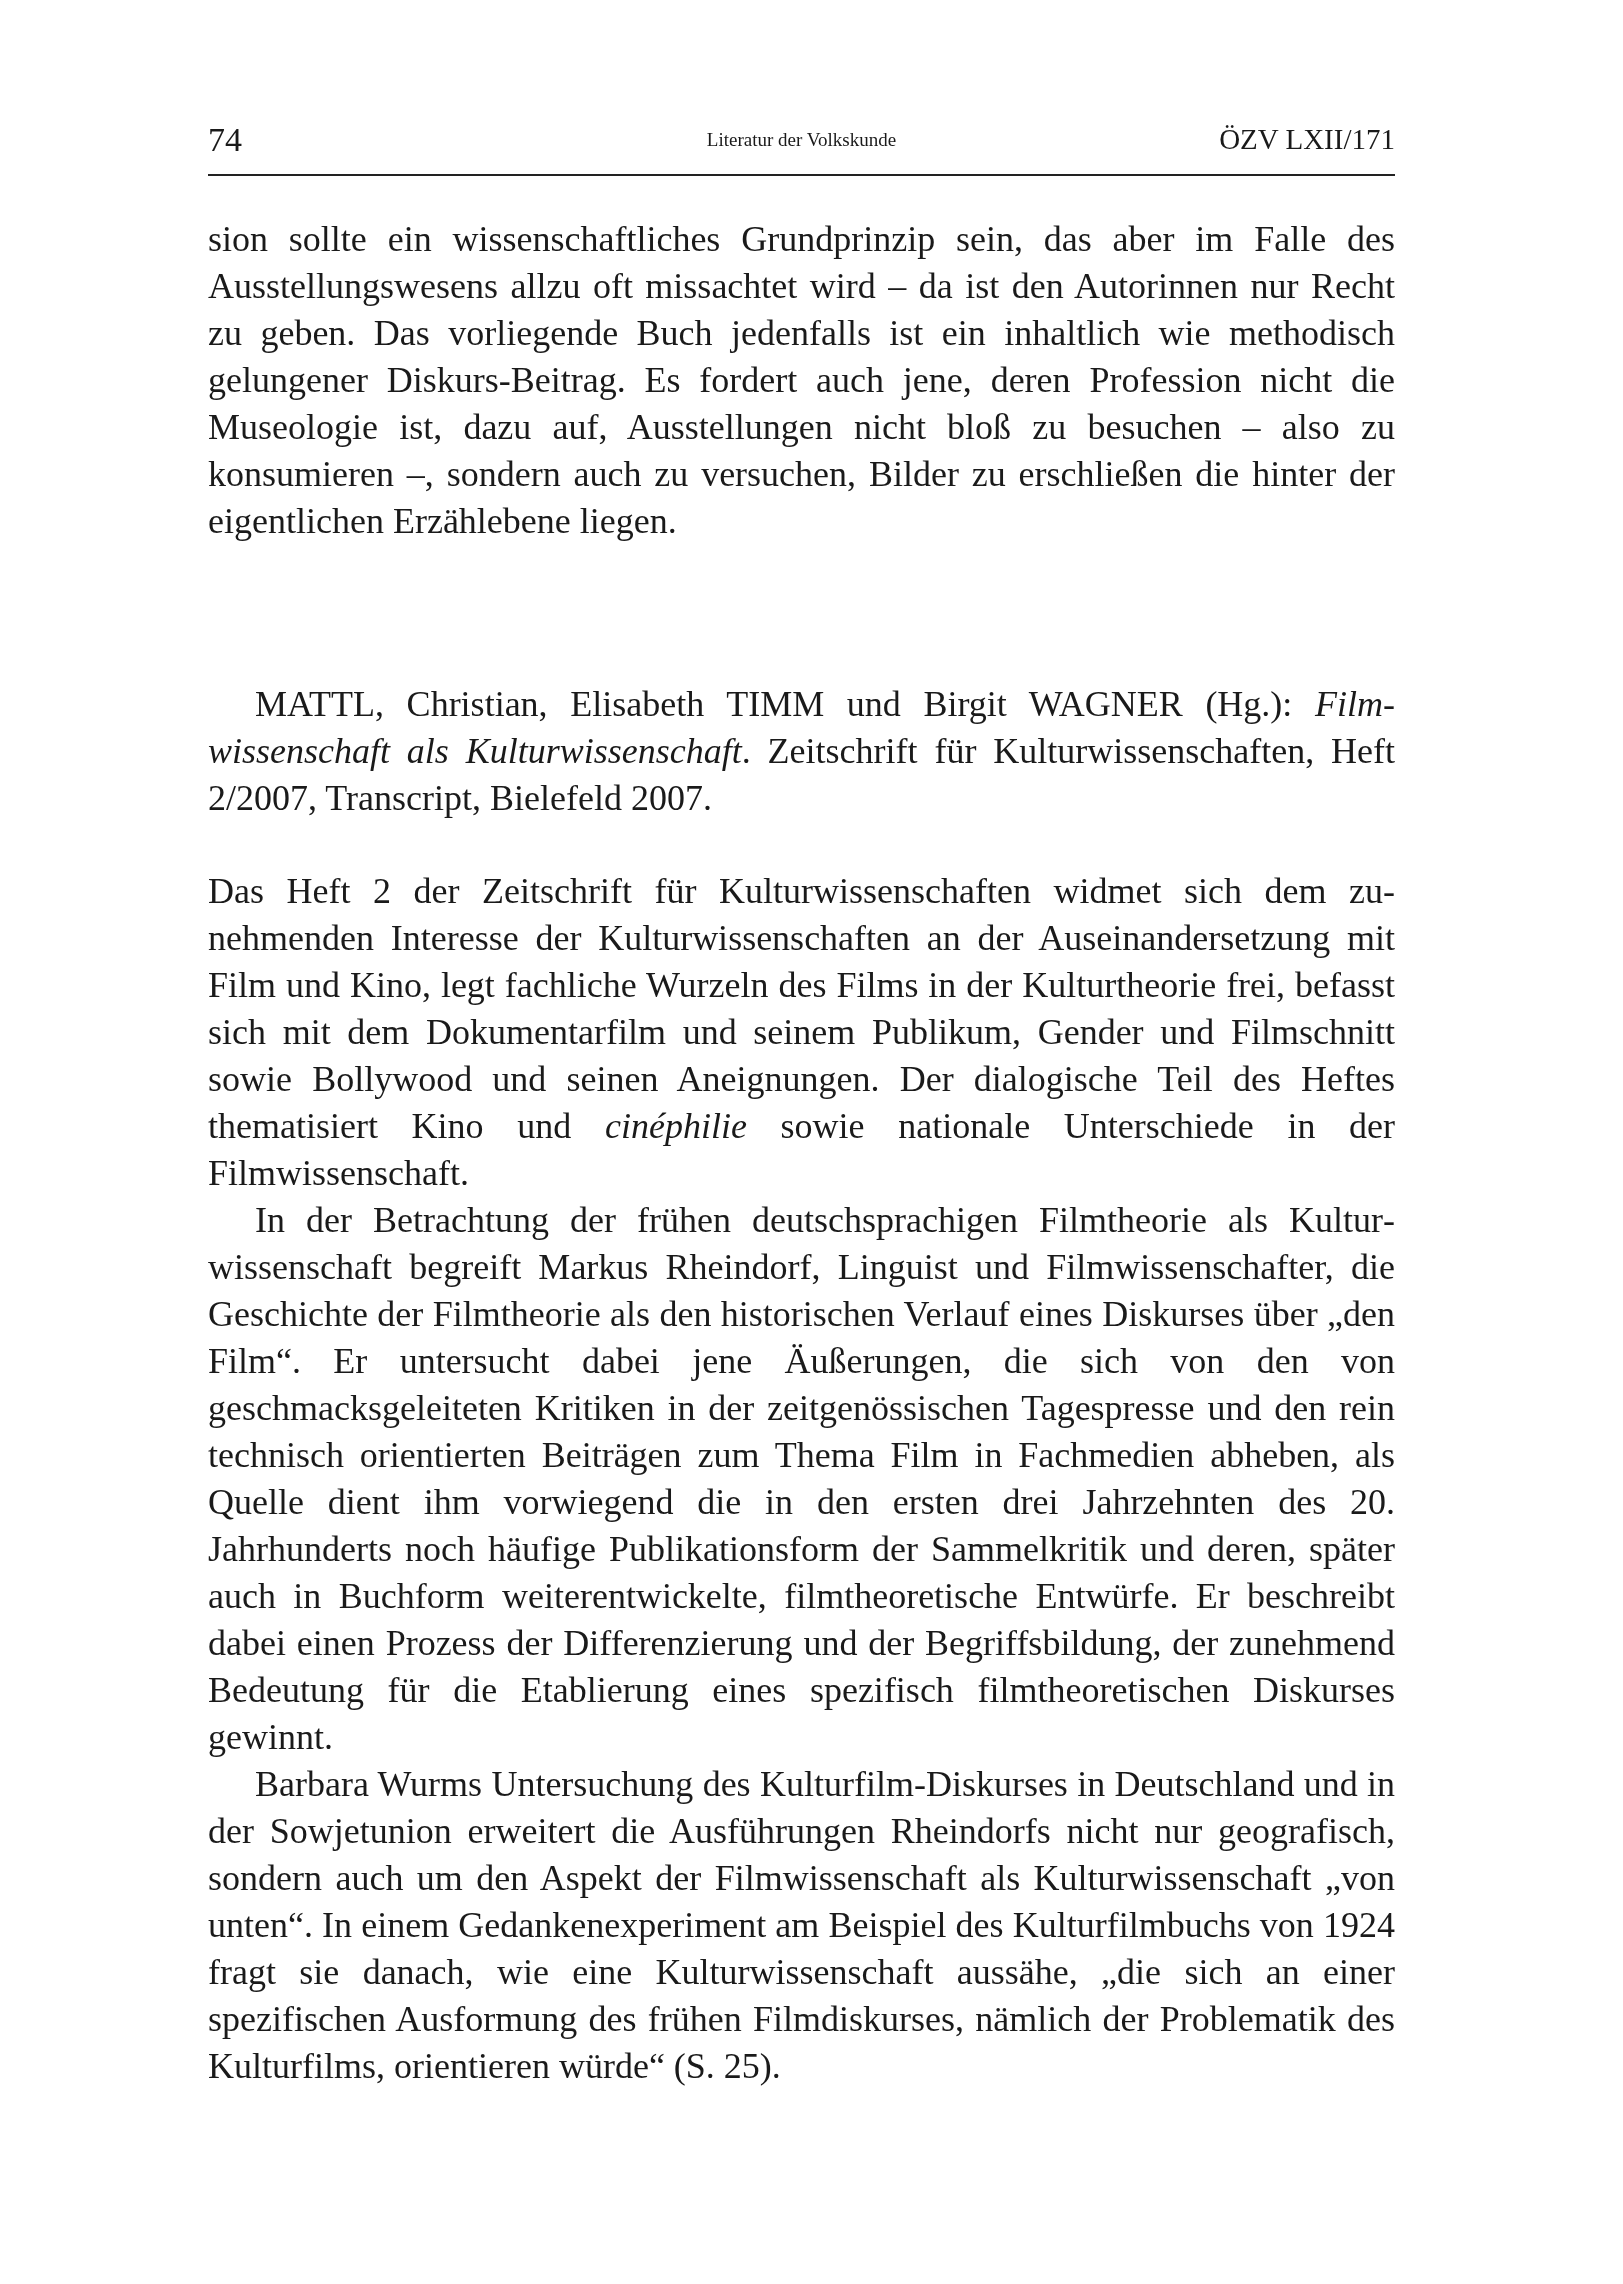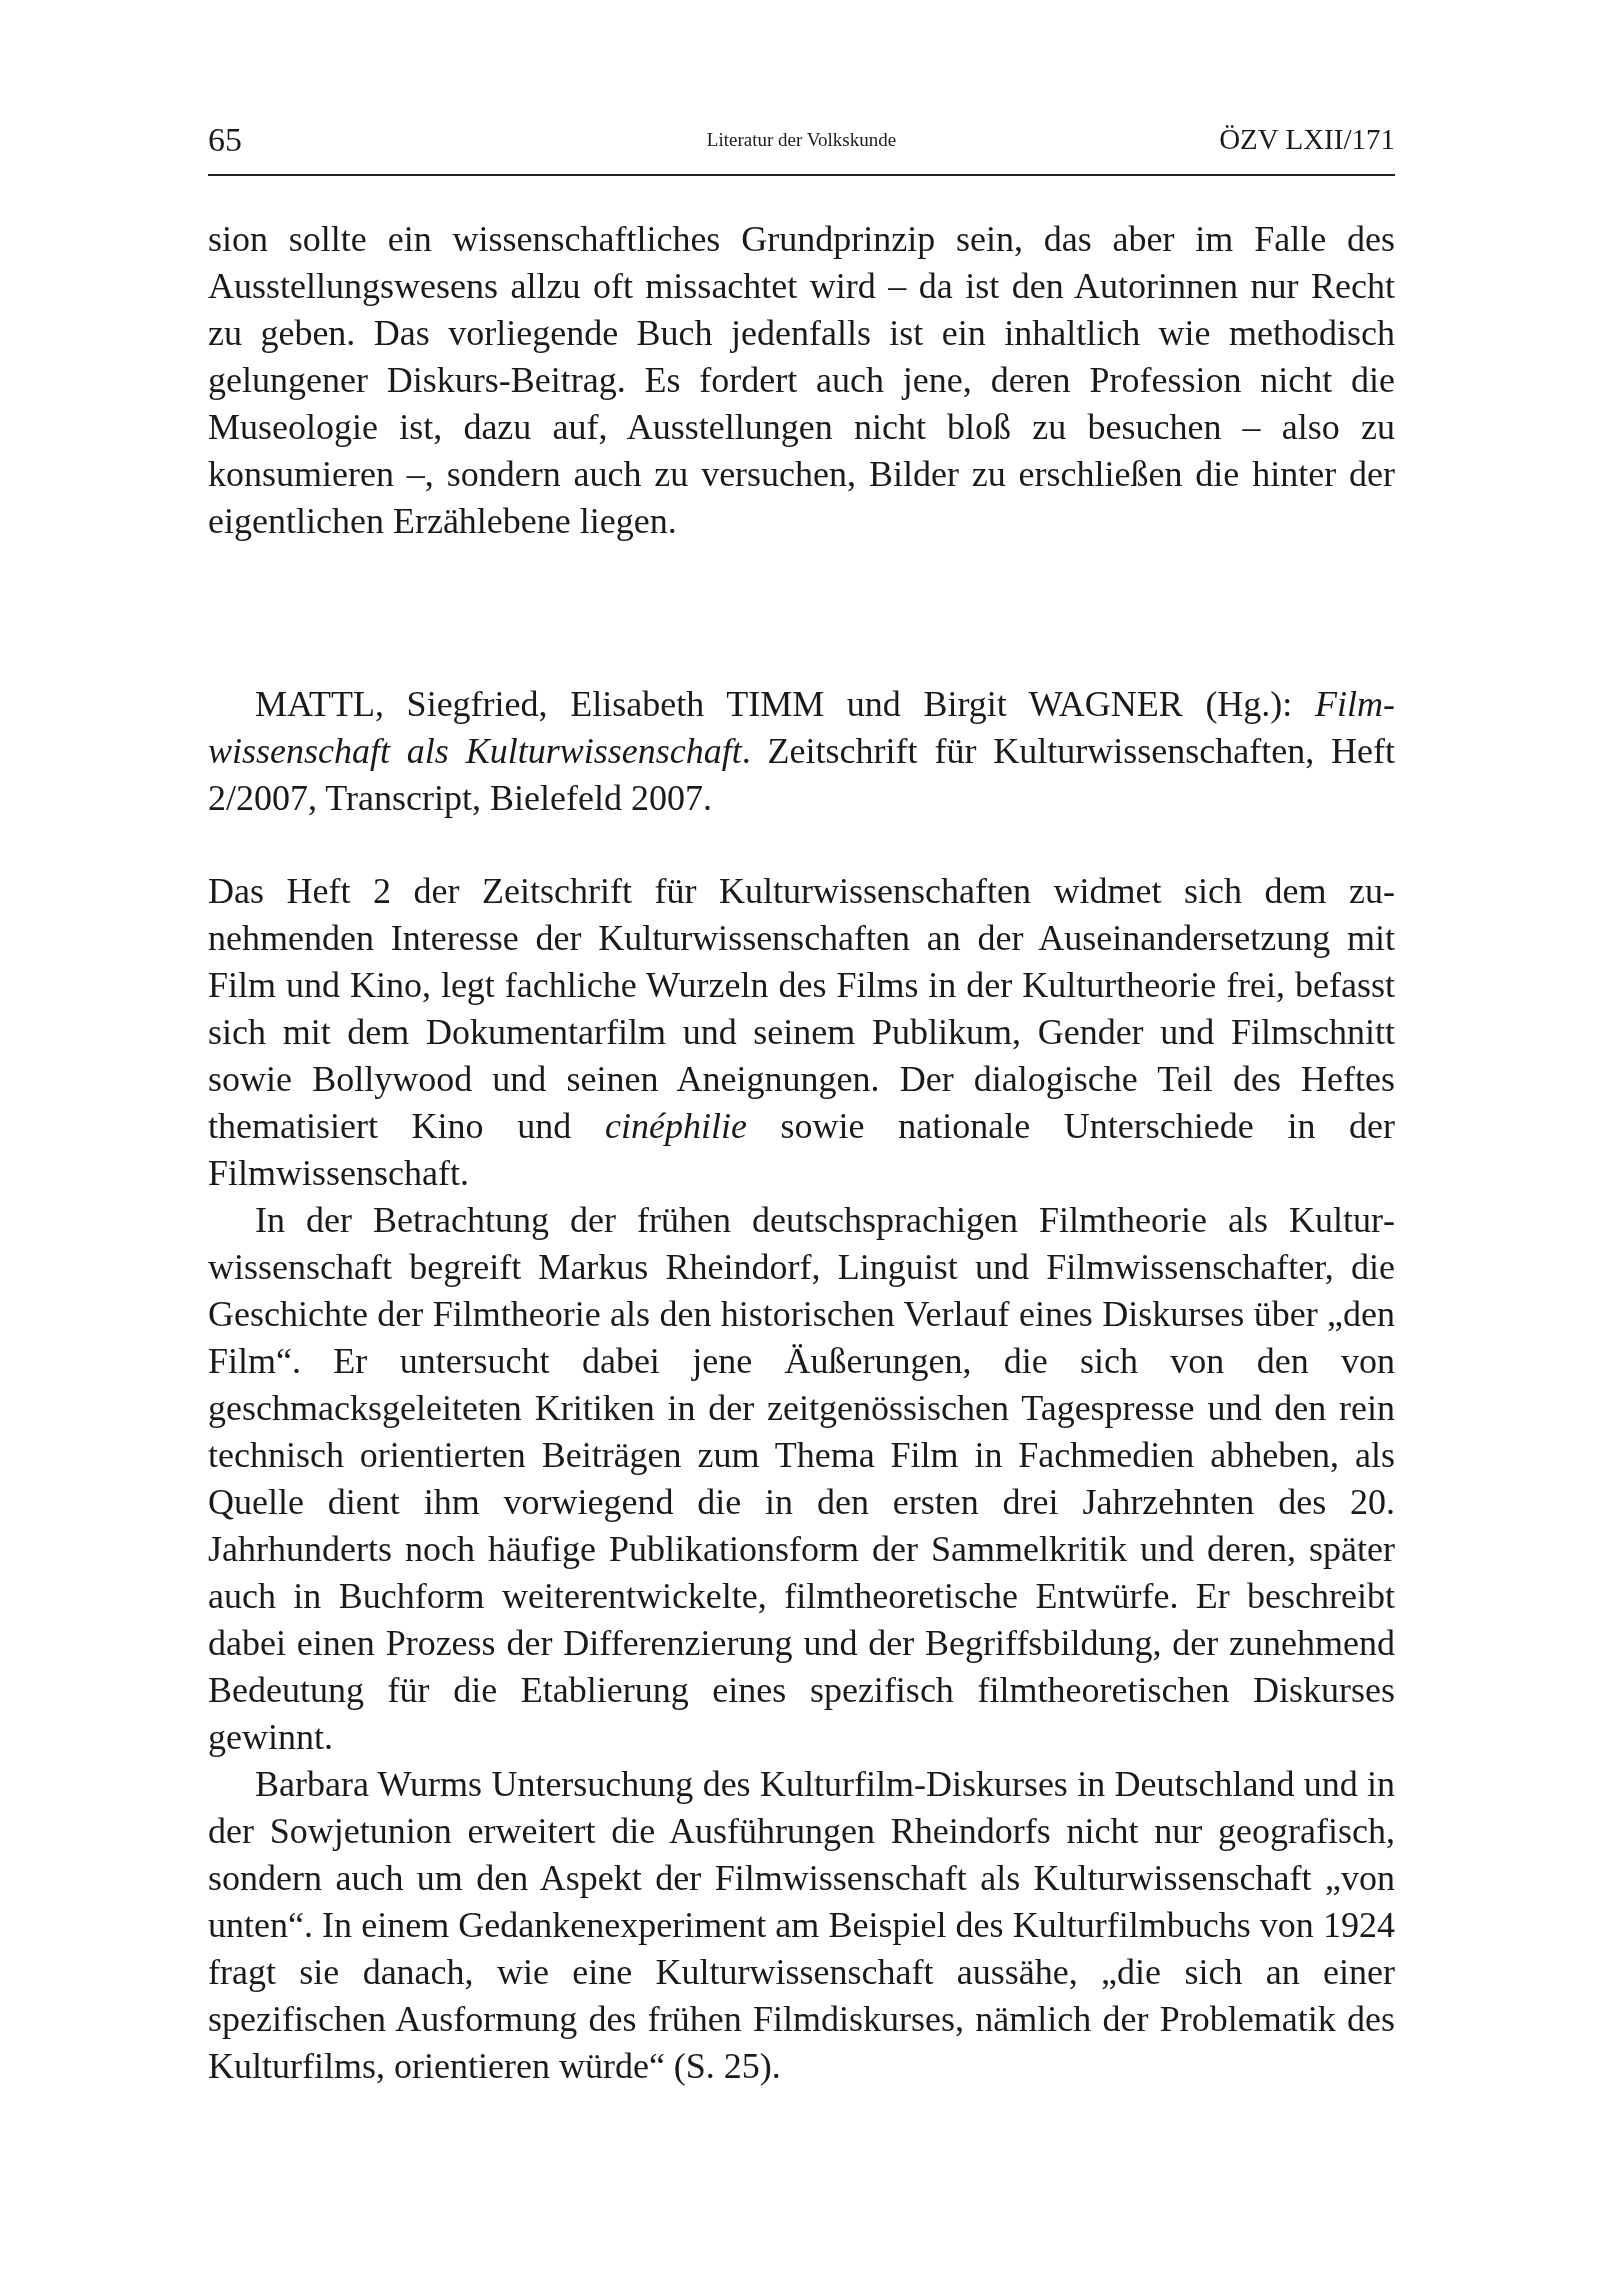--- a/index.html
+++ b/index.html
@@ -87,32 +87,32 @@
     em {
       font-style: italic;
     }
   </style>
 </head>
 <body>
 
 <div class="page">
 
   <div class="running-head">
-    <span class="page-number">65</span>
+    <span class="page-number">74</span>
     <span class="section-title">Literatur der Volkskunde</span>
     <span class="journal-ref">ÖZV LXII/171</span>
   </div>
 
   <div class="head-rule"></div>
 
   <div class="body-text">
 
     <p>sion sollte ein wissenschaftliches Grundprinzip sein, das aber im Falle des Ausstellungswesens allzu oft missachtet wird – da ist den Autorinnen nur Recht zu geben. Das vorliegende Buch jedenfalls ist ein inhaltlich wie methodisch gelungener Diskurs-Beitrag. Es fordert auch jene, deren Profes­sion nicht die Museologie ist, dazu auf, Ausstellungen nicht bloß zu besu­chen – also zu konsumieren –, sondern auch zu versuchen, Bilder zu er­schließen die hinter der eigentlichen Erzählebene liegen.</p>
 
-    <p class="review-header"><span>MATTL, Siegfried, Elisabeth TIMM und Birgit WAGNER (Hg.): </span><em>Film­wissenschaft als Kulturwissenschaft</em><span>. Zeitschrift für Kulturwissenschaften, Heft 2/2007, Transcript, Bielefeld 2007.</span></p>
+    <p class="review-header"><span>MATTL, Christian, Elisabeth TIMM und Birgit WAGNER (Hg.): </span><em>Film­wissenschaft als Kulturwissenschaft</em><span>. Zeitschrift für Kulturwissenschaften, Heft 2/2007, Transcript, Bielefeld 2007.</span></p>
 
     <p class="review-gap"><span>Das Heft 2 der Zeitschrift für Kulturwissenschaften widmet sich dem zu­nehmenden Interesse der Kulturwissenschaften an der Auseinandersetzung mit Film und Kino, legt fachliche Wurzeln des Films in der Kulturtheorie frei, befasst sich mit dem Dokumentarfilm und seinem Publikum, Gender und Filmschnitt sowie Bollywood und seinen Aneignungen. Der dialogische Teil des Heftes thematisiert Kino und </span><em>cinéphilie</em><span> sowie nationale Unterschie­de in der Filmwissenschaft.</span></p>
 
     <p class="indent">In der Betrachtung der frühen deutschsprachigen Filmtheorie als Kultur­wissenschaft begreift Markus Rheindorf, Linguist und Filmwissenschafter, die Geschichte der Filmtheorie als den historischen Verlauf eines Diskurses über „den Film“. Er untersucht dabei jene Äußerungen, die sich von den von geschmacksgeleiteten Kritiken in der zeitgenössischen Tagespresse und den rein technisch orientierten Beiträgen zum Thema Film in Fachmedien abheben, als Quelle dient ihm vorwiegend die in den ersten drei Jahrzehnten des 20. Jahrhunderts noch häufige Publikationsform der Sammelkritik und deren, später auch in Buchform weiterentwickelte, filmtheoretische Entwür­fe. Er beschreibt dabei einen Prozess der Differenzierung und der Begriffsbildung, der zunehmend Bedeutung für die Etablierung eines spe­zifisch filmtheoretischen Diskurses gewinnt.</p>
 
     <p class="indent">Barbara Wurms Untersuchung des Kulturfilm-Diskurses in Deutschland und in der Sowjetunion erweitert die Ausführungen Rheindorfs nicht nur geografisch, sondern auch um den Aspekt der Filmwissenschaft als Kultur­wissenschaft „von unten“. In einem Gedankenexperiment am Beispiel des Kulturfilmbuchs von 1924 fragt sie danach, wie eine Kulturwissenschaft aussähe, „die sich an einer spezifischen Ausformung des frühen Filmdiskur­ses, nämlich der Problematik des Kulturfilms, orientieren würde“ (S. 25).</p>
 
   </div>
 </div>
 

